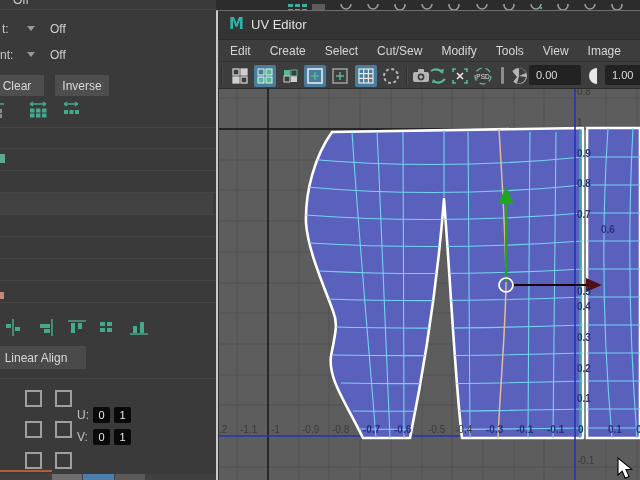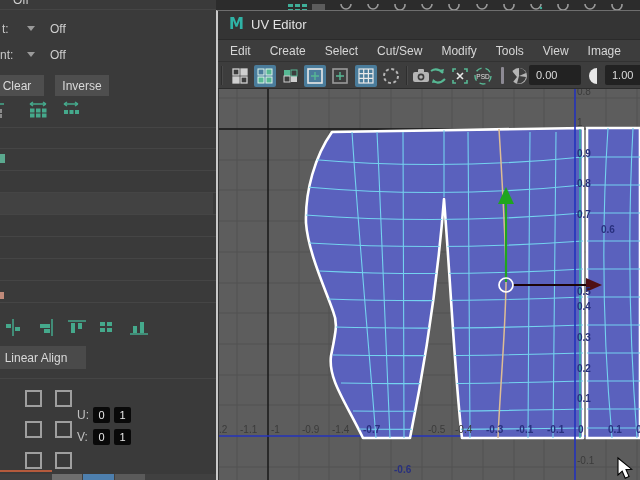--- a/index.html
+++ b/index.html
@@ -377,23 +377,23 @@
       </g>
 
       <path d="M399,369 l0,17 l4.2,-3.8 l3,7 l3.8,-1.8 l-3,-6.8 l5.6,-0.4 Z" fill="#ffffff" stroke="#000000" stroke-width="1.1"></path>
     </svg>
 
     
     <div class="tick tick-gray" style="left:-9px;top:335px;">-1.2</div>
     <div class="tick tick-gray" style="left:21px;top:335px;">-1.1</div>
     <div class="tick tick-gray" style="left:52px;top:335px;">-1</div>
     <div class="tick tick-gray" style="left:83px;top:335px;">-0.9</div>
-    <div class="tick tick-gray" style="left:113px;top:335px;">-1.4</div>
+    <div class="tick tick-gray" style="left:113px;top:335px;">-0.8</div>
     <div class="tick tick-navy" style="left:144px;top:335px;">-0.7</div>
-    <div class="tick tick-navy" style="left:175px;top:335px;margin-top:40px;">-0.6</div>
+    <div class="tick tick-navy" style="left:175px;top:335px;">-0.6</div>
     <div class="tick tick-gray" style="left:209px;top:335px;">-0.5</div>
     <div class="tick tick-gray" style="left:236px;top:335px;text-align:center;">-0.4</div>
     <div class="tick tick-navy" style="left:267px;top:335px;">-0.3</div>
     <div class="tick tick-navy" style="left:297px;top:335px;">-0.1</div>
     <div class="tick tick-navy" style="left:328px;top:335px;">-0.1</div>
     <div class="tick tick-navy" style="left:359px;top:335px;">0</div>
     <div class="tick tick-navy" style="left:389px;top:335px;">0.1</div>
     <div class="tick tick-navy" style="left:417px;top:335px;">0.2</div>
 
     

